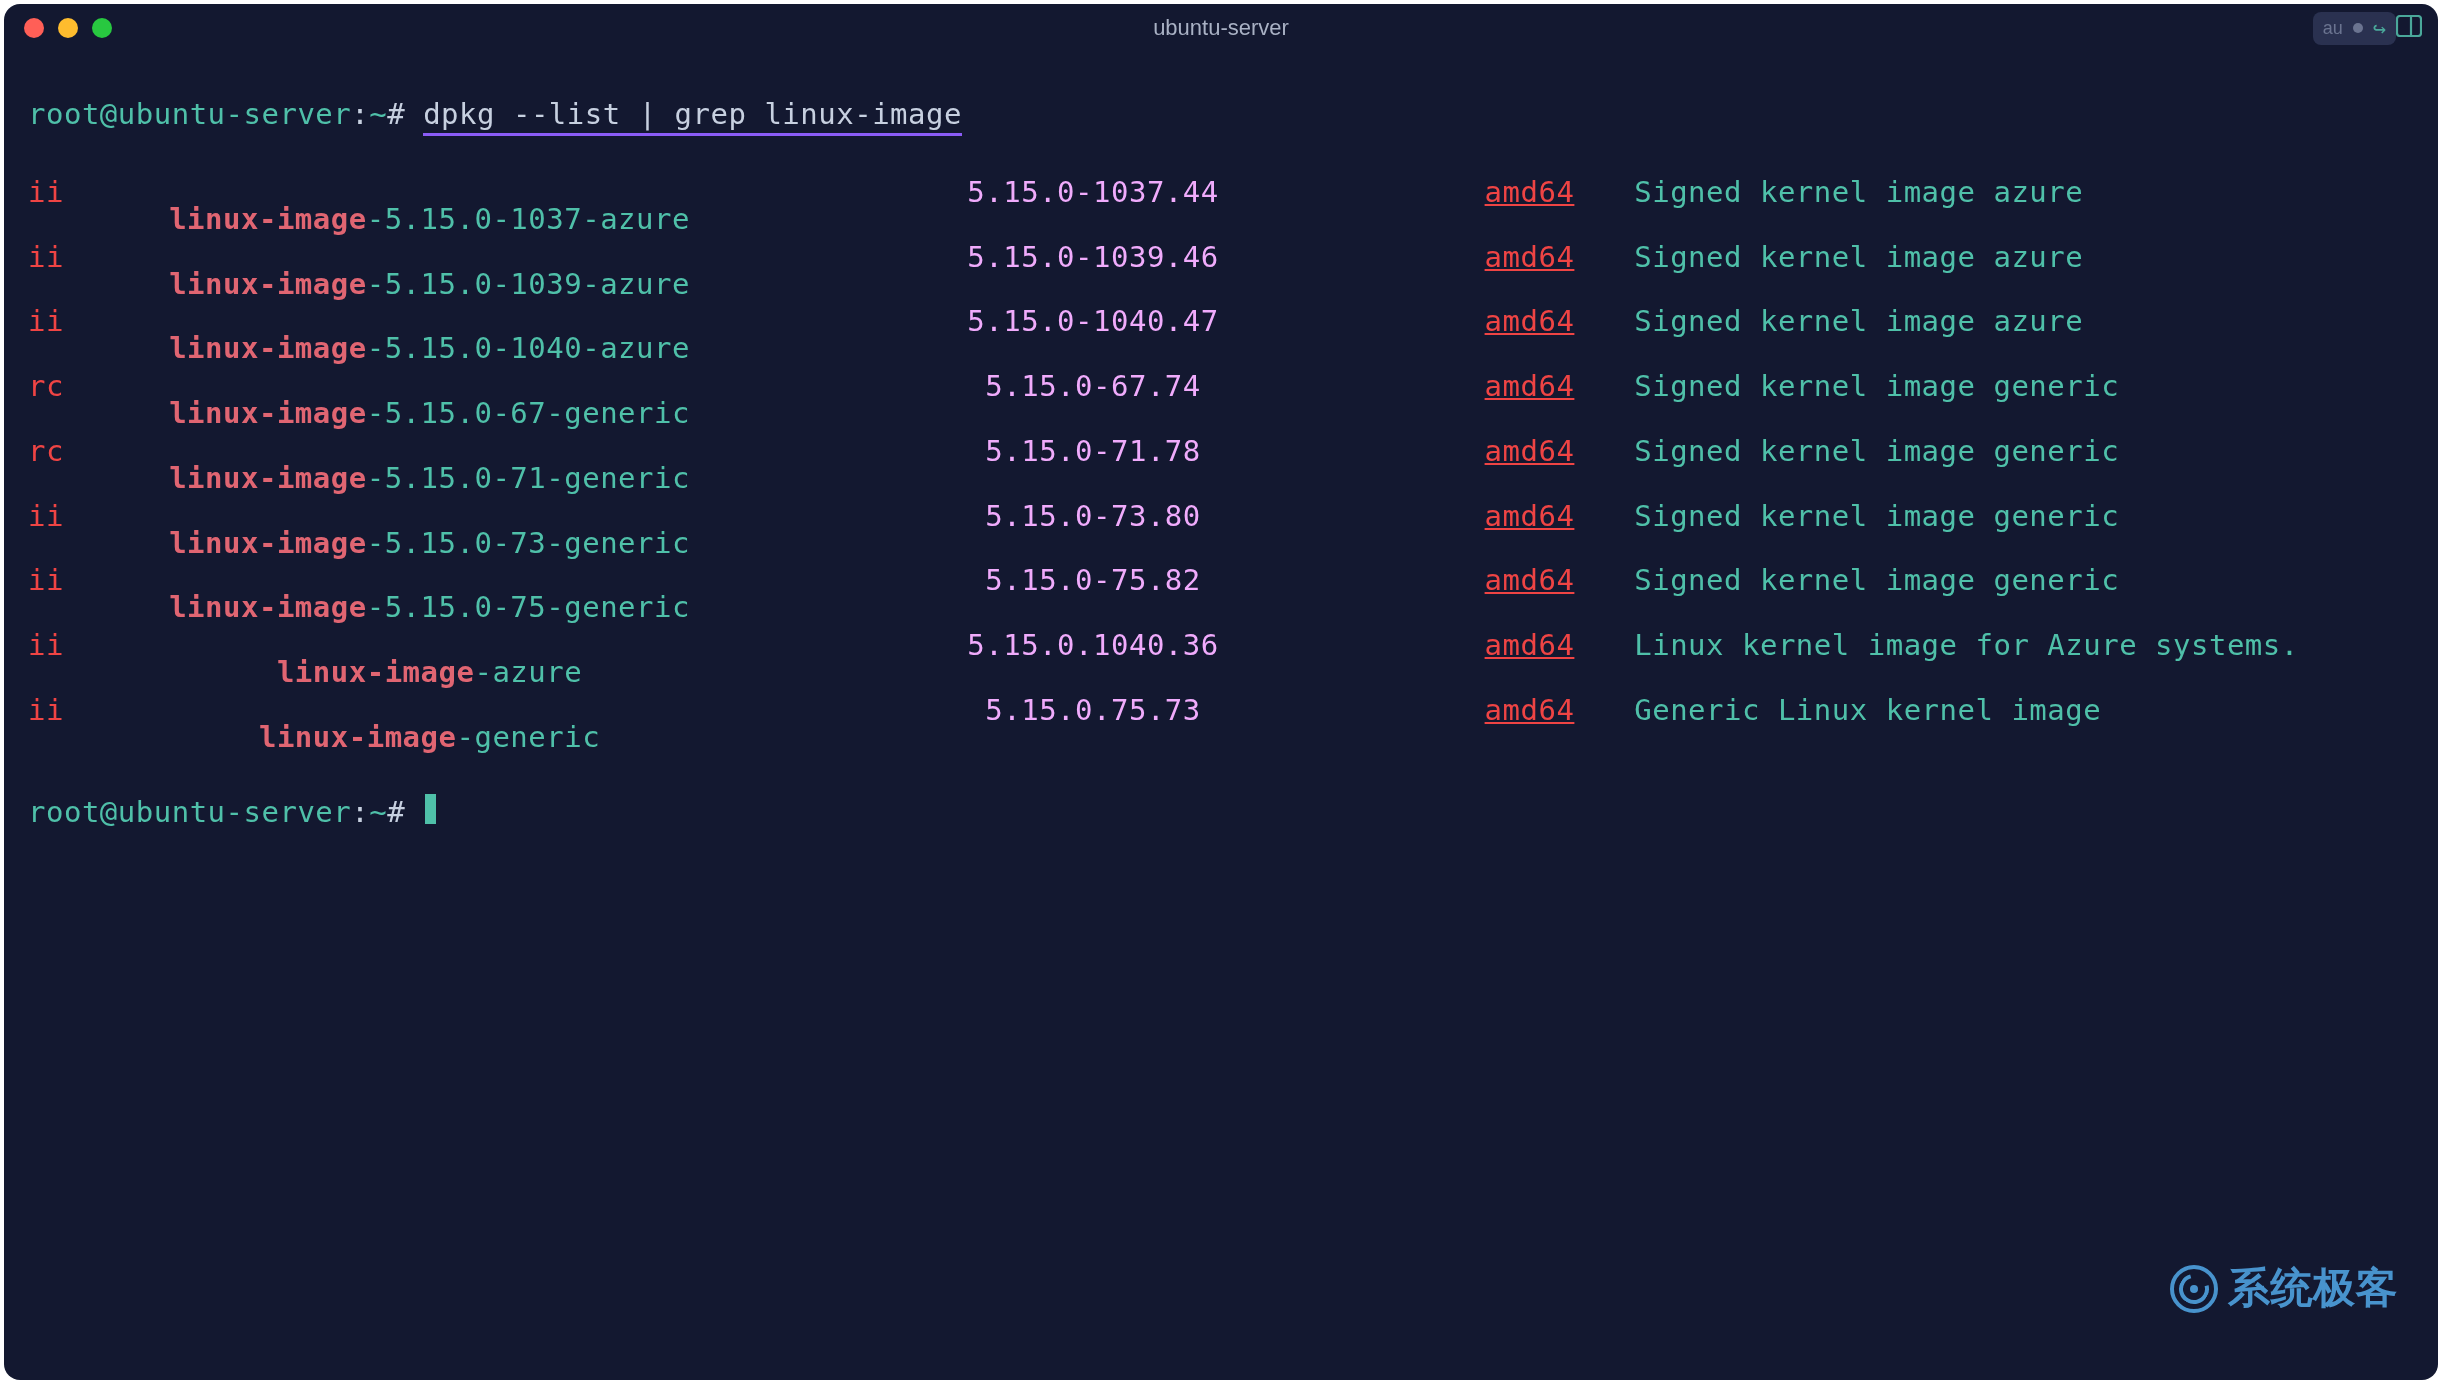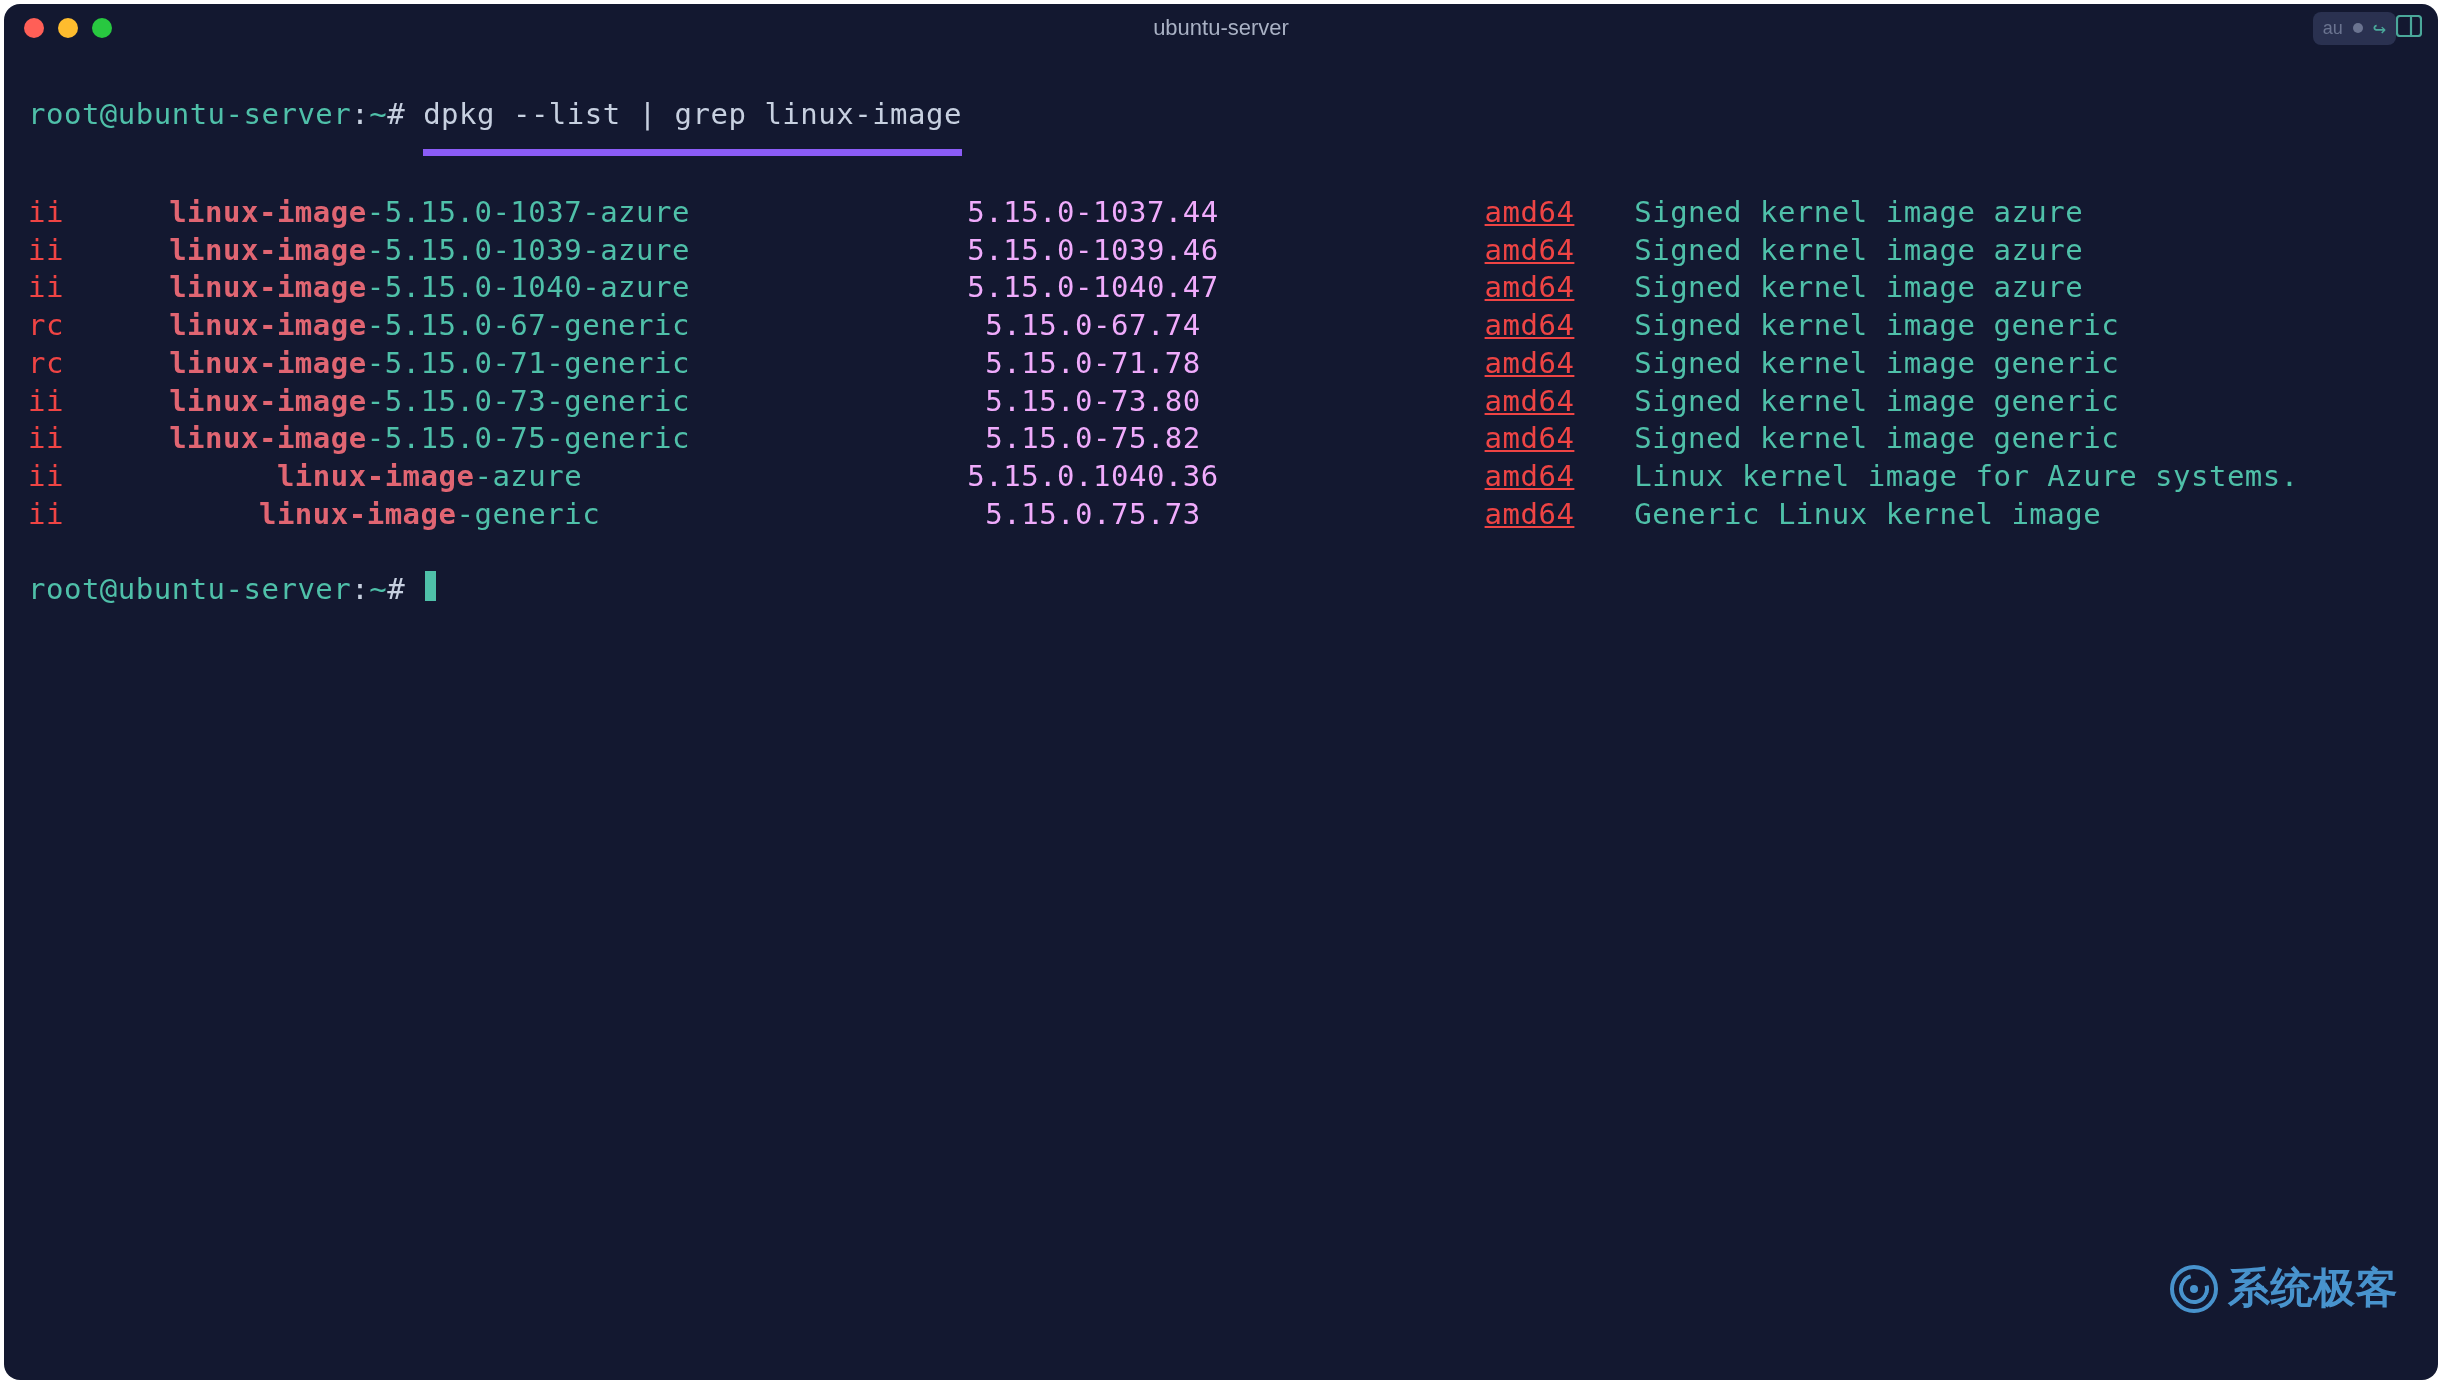--- a/index.html
+++ b/index.html
@@ -91,28 +91,28 @@
     position: relative;
     letter-spacing: 0.5px;
     text-align: center;
   }
   .prompt-user { color: #4fc0a9; }
   .prompt-sep  { color: #c7d0e0; }
   .prompt-path { color: #4fc0a9; }
   .prompt-end  { color: #c7d0e0; }
   .cmd { color: #c7d0e0; }
   .cmd-underlined {
-    border-bottom: 7px solid #8b5cf6;
-    padding-bottom: 16px;
+    border-bottom: 3px solid #8b5cf6;
+    padding-bottom: 0px;
   }
   .row {
     display: flex;
   }
   .col-status { width: 4ch; color: #ef4444; }
-  .col-name   { width: 38ch; }
+  .col-name   { width: 38ch; margin-top: 27px; }
   .col-ver    { width: 38ch; color: #f0abfc; }
   .col-arch   { width: 12ch; color: #ef4444; text-decoration: underline; }
   .col-desc   { color: #4fc0a9; }
   .pkg-match  { color: #e06572; font-weight: 600; }
   .pkg-rest   { color: #4fc0a9; }
   .cursor {
     display: inline-block;
     width: 0.6ch;
     height: 1.05em;
     background: #4fc0a9;

